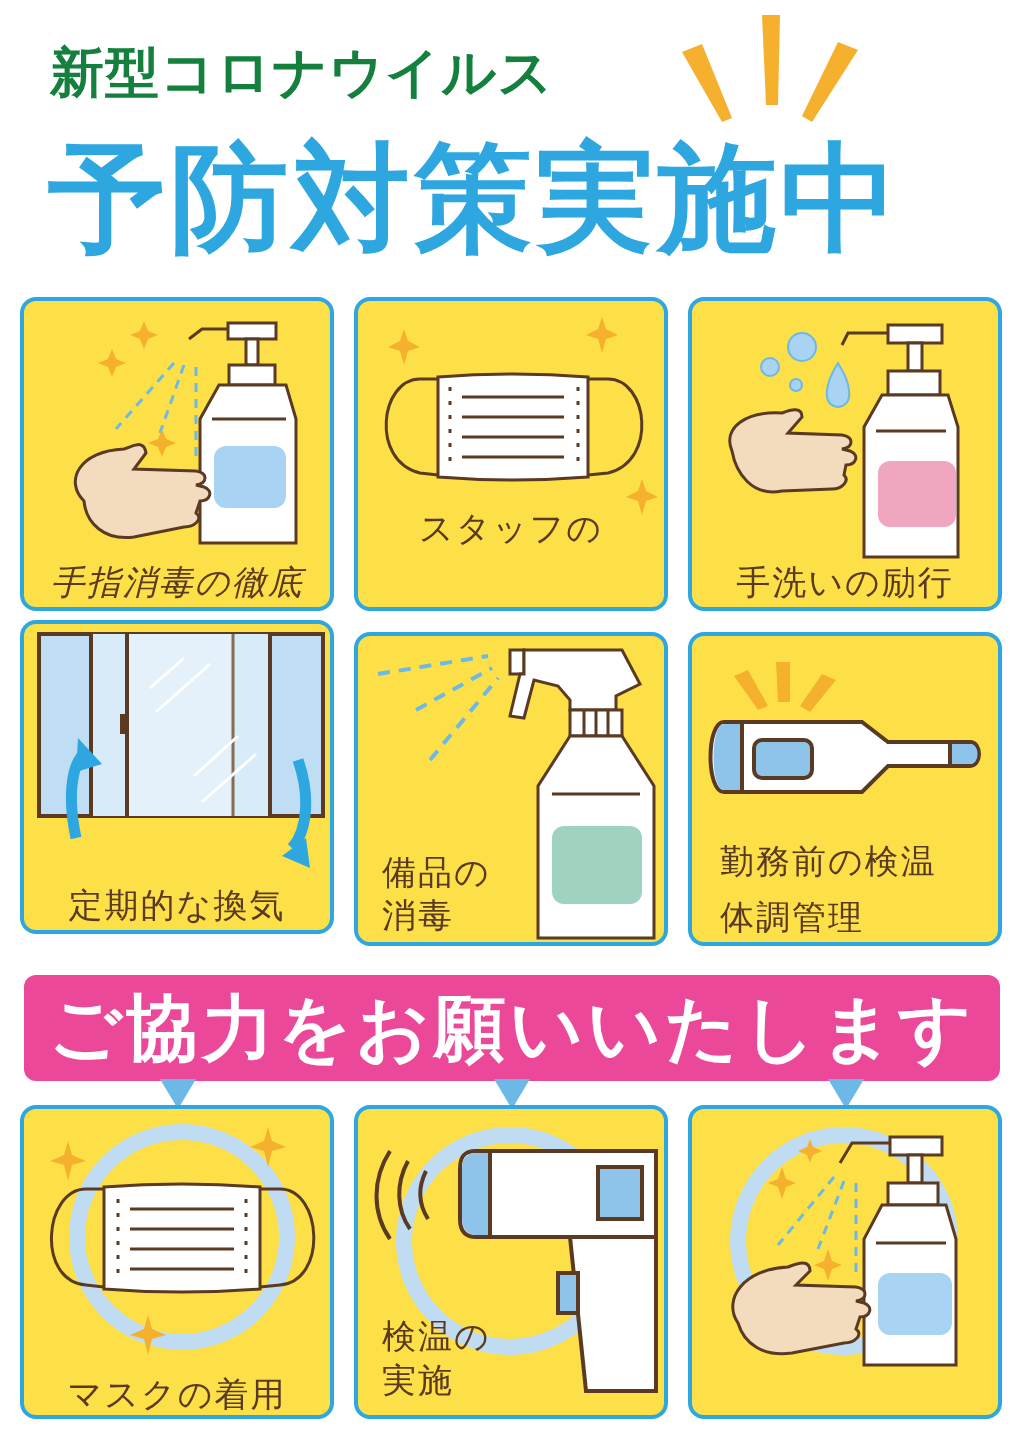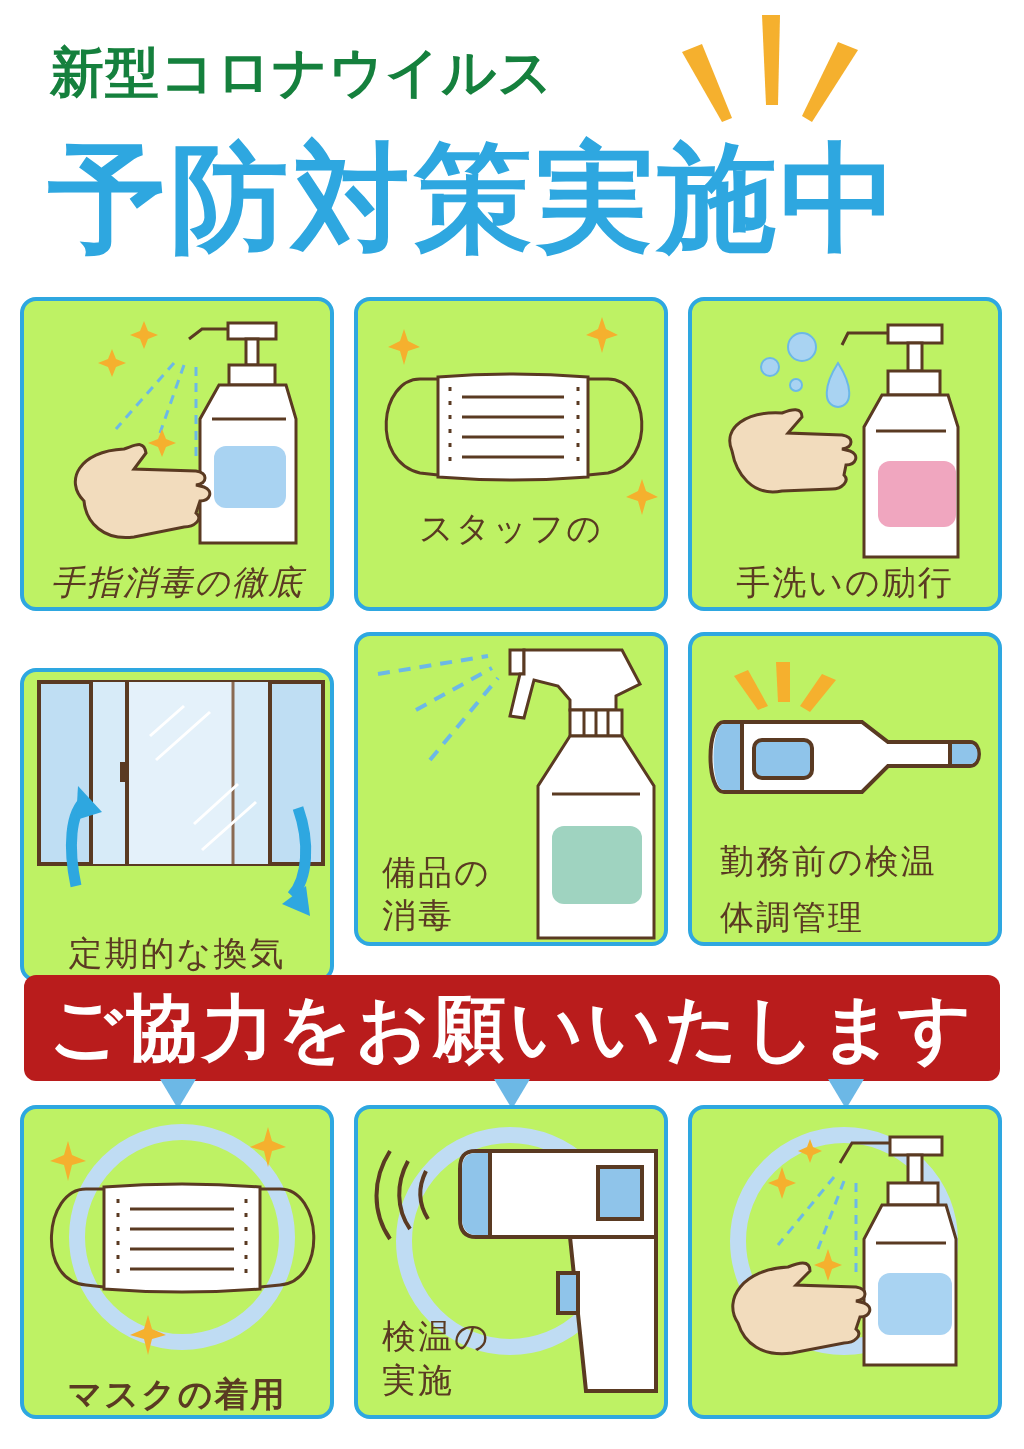--- a/index.html
+++ b/index.html
@@ -1,25 +1,25 @@
 <!DOCTYPE html>
 <html><head>
 <meta charset="utf-8">
 <style>
   html, body { margin:0; padding:0; }
   body { width:1024px; height:1449px; background:#ffffff; position:relative; overflow:hidden;
          font-family:"DejaVu Sans", "Liberation Sans", sans-serif; }
   .subtitle { position:absolute; left:50px; top:38px; font-size:54px; font-weight:bold; color:#15803d; letter-spacing:1px; line-height:70px; white-space:nowrap; }
   .headline { position:absolute; left:48px; top:128px; font-size:118px; font-weight:bold; color:#2ea7e0; letter-spacing:4px; line-height:140px; white-space:nowrap; }
   .rays { position:absolute; left:670px; top:10px; width:200px; height:120px; }
-  .panel { position:absolute; width:314px; height:314px; border:4px solid #2ea7e0; border-radius:16px; box-sizing:border-box; background:#bef264; overflow:hidden; }
+  .panel { position:absolute; width:314px; height:314px; border:4px solid #2ea7e0; border-radius:16px; box-sizing:border-box; background:#fde047; overflow:hidden; }
   .panel svg.art { position:absolute; left:0; top:0; width:314px; height:314px; }
   .label { position:absolute; color:#5a3a22; font-size:34px; line-height:46px; letter-spacing:2px; white-space:nowrap; }
   .label.center { left:0; right:0; text-align:center; }
-  .banner { position:absolute; left:24px; top:975px; width:976px; height:106px; background:#b91c1c; border-radius:12px; }
+  .banner { position:absolute; left:24px; top:975px; width:976px; height:106px; background:#ec4899; border-radius:12px; }
   .banner-text { position:absolute; left:0; right:0; top:8px; text-align:center; color:#fff; font-size:72px; font-weight:bold; letter-spacing:4px; line-height:90px; white-space:nowrap; }
   .pointer { position:absolute; top:1079px; width:0; height:0; border-left:18px solid transparent; border-right:18px solid transparent; border-top:30px solid #6cb8e6; }
 </style>
 </head>
 <body>
 
 <div class="subtitle">新型コロナウイルス</div>
 <svg class="rays" viewBox="0 0 200 120">
   <polygon points="12,42 32,34 62,108 52,112" fill="#f5b02e"></polygon>
   <polygon points="92,5 110,5 108,95 96,95" fill="#f5b02e"></polygon>
@@ -90,21 +90,21 @@
       <circle cx="110" cy="46" r="14"></circle>
       <circle cx="78" cy="66" r="9"></circle>
       <circle cx="104" cy="84" r="6"></circle>
       <path d="M146 62 C132 84 130 104 146 106 C162 104 160 84 146 62 Z"></path>
     </g>
     <path d="M40 150 C30 126 55 110 90 112 C100 108 110 106 110 116 L96 132 L150 134 C162 136 162 146 150 148 L158 150 C168 154 164 164 154 164 L152 174 C158 180 150 188 140 188 L90 190 C60 196 44 172 40 150 Z" fill="#f2dcbd" stroke="#5a3a22" stroke-width="3"></path>
   </svg>
   <div class="label center" style="top:258px;">手洗いの励行</div>
 </div>
 
-<div class="panel" style="left:20px;top:668px;">
+<div class="panel" style="left:20px;top:620px;">
   <svg class="art" viewBox="0 0 314 314">
     <rect x="15" y="10" width="284" height="182" fill="#bfdef3" stroke="#5a3a22" stroke-width="4"></rect>
     <rect x="67" y="10" width="36" height="182" fill="#d7ebf8"></rect>
     <rect x="103" y="10" width="106" height="182" fill="#e4f1fa"></rect>
     <rect x="209" y="10" width="37" height="182" fill="#d7ebf8"></rect>
     <g stroke="#5a3a22" stroke-width="4">
       <line x1="67" y1="10" x2="67" y2="192"></line>
       <line x1="103" y1="10" x2="103" y2="192"></line>
       <line x1="246" y1="10" x2="246" y2="192"></line>
     </g>
@@ -165,21 +165,21 @@
   <div class="label" style="left:28px;top:258px;">体調管理</div>
 </div>
 
 <div class="banner">
   <div class="banner-text">ご協力をお願いいたします</div>
 </div>
 <div class="pointer" style="left:160px;"></div>
 <div class="pointer" style="left:494px;"></div>
 <div class="pointer" style="left:828px;"></div>
 
-<div class="panel" style="left:20px;top:1105px;font-weight:bold;">
+<div class="panel" style="left:20px;top:1105px;">
   <svg class="art" viewBox="0 0 314 314">
     <circle cx="158" cy="128" r="105" fill="none" stroke="#bfdcf3" stroke-width="16"></circle>
     <g fill="none" stroke="#5a3a22" stroke-width="3">
       <path d="M80 80 L62 80 C20 80 12 172 62 176 L80 178"></path>
       <path d="M236 80 L256 80 C298 80 304 172 256 176 L236 178"></path>
       <path d="M80 78 C130 74 186 74 236 78 L236 180 C186 184 130 184 80 180 Z" fill="#fff"></path>
       <line x1="106" y1="100" x2="210" y2="100"></line>
       <line x1="106" y1="120" x2="210" y2="120"></line>
       <line x1="106" y1="140" x2="210" y2="140"></line>
       <line x1="106" y1="160" x2="210" y2="160"></line>

